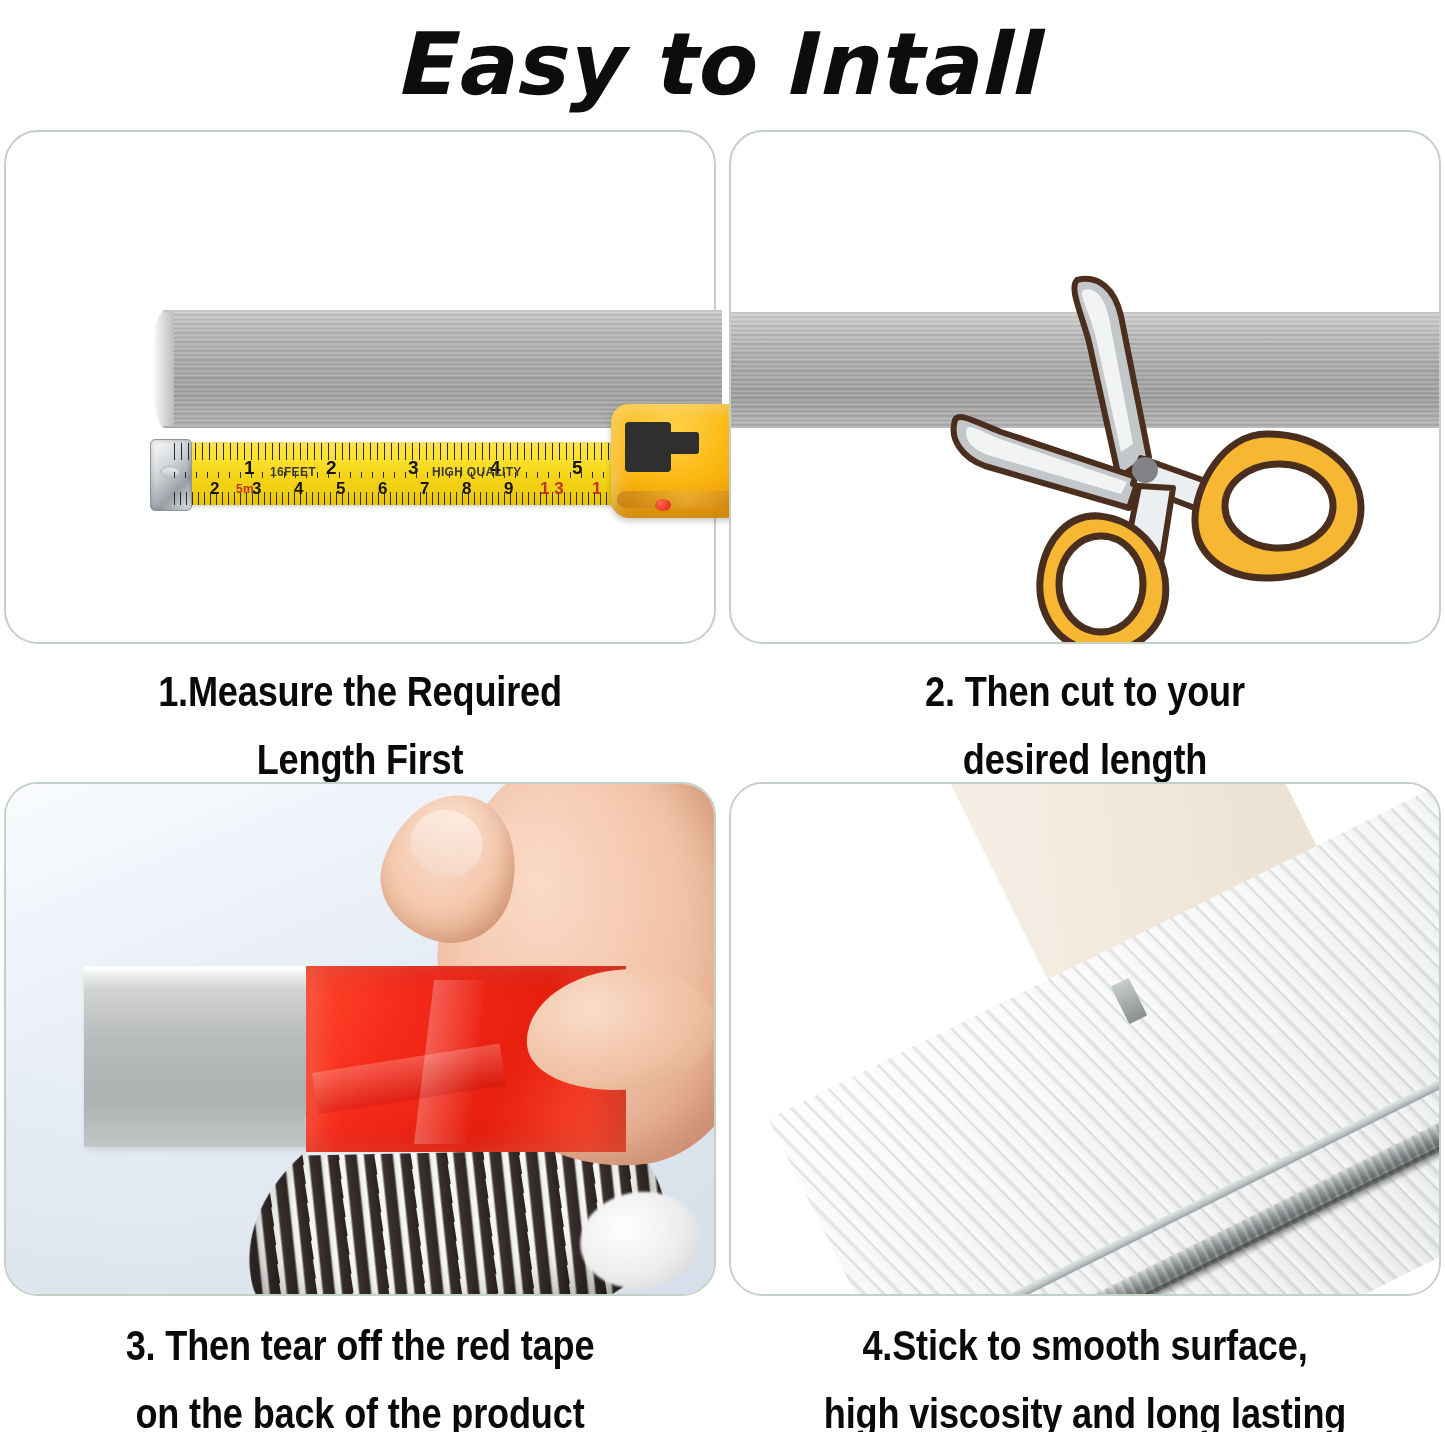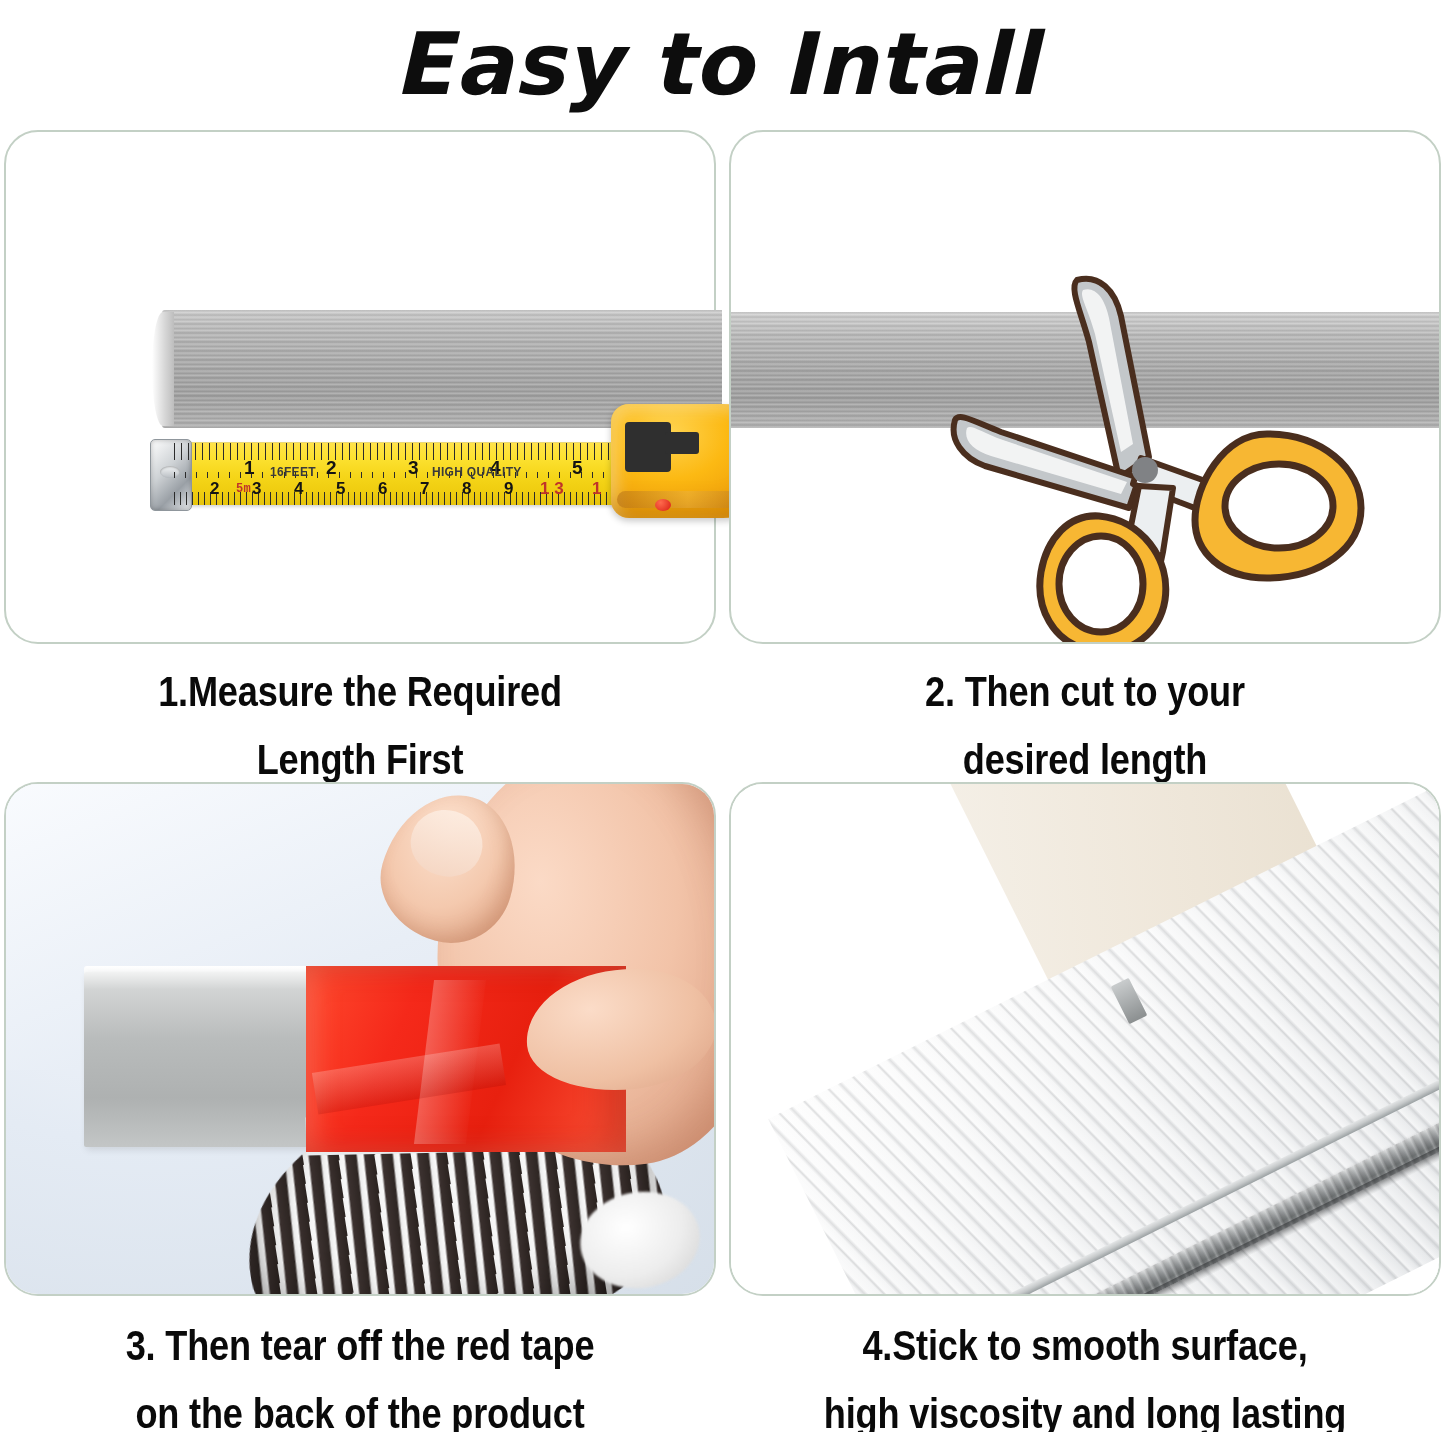--- a/index.html
+++ b/index.html
@@ -153,21 +153,21 @@
     position: absolute;
     font-family: "Liberation Sans", sans-serif;
     font-weight: 700; font-size: 17px; color: #141414;
   }
   .p1-tape .micro {
     position: absolute;
     font-family: "Liberation Sans", sans-serif;
     font-weight: 700; font-size: 12px; color: #3a3a3a;
     letter-spacing: 0.3px;
   }
-  .p1-tape .micro.red { color: #c0332a; font-family: Liberation Mono, monospace; }
+  .p1-tape .micro.red { color: #c0332a; }
   .p1-hook {
     position: absolute; left: -24px; top: -4px;
     width: 40px; height: 70px;
     background: linear-gradient(135deg,#fefefe 0%,#cfd3d6 40%,#9aa0a6 70%,#e8ebee 100%);
     border: 1px solid #8f969c;
     border-radius: 5px;
     box-shadow: inset 0 0 5px rgba(0,0,0,0.25);
   }
   .p1-hook::after {
     content:""; position:absolute; left:9px; top:26px;

